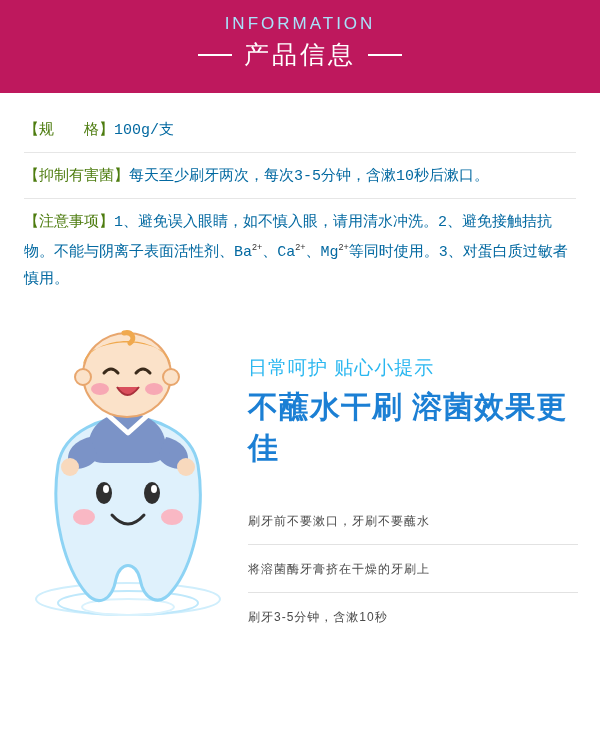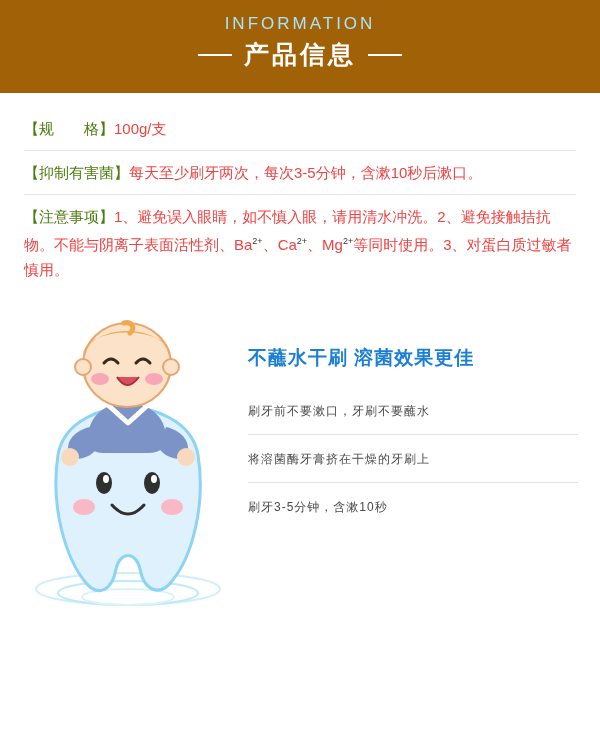--- a/index.html
+++ b/index.html
@@ -12,21 +12,21 @@
     background: #ffffff;
     font-family: "Liberation Sans", sans-serif;
     overflow: hidden;
     position: relative;
   }
 
   
   .banner {
     width: 600px;
     height: 93px;
-    background: #a16207;
+    background: #be185d;
     position: relative;
     text-align: center;
     box-sizing: border-box;
   }
   .banner-en {
     color: #a8e3fb;
     font-size: 17px;
     letter-spacing: 3px;
     padding-top: 14px;
     font-weight: normal;
@@ -41,21 +41,21 @@
     width: 34px;
     height: 2px;
     background: #ffffff;
     margin: 0 12px;
     display: inline-block;
   }
   .banner-cn {
     color: #ffffff;
     font-size: 25px;
     letter-spacing: 3px;
-    font-weight: bold;
+    font-weight: normal;
     text-align: center;
   }
 
   
   .spec-list {
     padding: 14px 24px 0 24px;
   }
   .spec-row {
     border-bottom: 1px solid #e6e6e6;
     padding: 9px 0 9px 0;
@@ -64,21 +64,22 @@
     line-height: 25px;
   }
   .spec-row:last-child {
     border-bottom: none;
   }
   .spec-label {
     color: #4d7c0f;
     white-space: nowrap;
   }
   .spec-value {
-    color: #ef4444;
+    color: #0369a1;
+    font-family: Liberation Mono, monospace;
   }
   .spec-inline {
     display: inline;
   }
 
   
   .lower {
     position: relative;
     margin-top: 6px;
     height: 360px;
@@ -100,24 +101,24 @@
     width: 330px;
   }
   .tips-title-1 {
     color: #2ab7f0;
     font-size: 19px;
     letter-spacing: 1px;
     margin-bottom: 6px;
   }
   .tips-title-2 {
     color: #1b7fd4;
-    font-size: 19px;
+    font-size: 30px;
     font-weight: bold;
     letter-spacing: 1px;
-    margin-bottom: 16px;
+    margin-bottom: 28px;
   }
   .tip-item {
     font-size: 12px;
     color: #4a4a4a;
     padding: 16px 0 14px 0;
     border-bottom: 1px solid #e2e2e2;
     letter-spacing: 1px;
   }
   .tip-item:last-child {
     border-bottom: none;
@@ -203,19 +204,20 @@
     <path d="M116 56 Q123 48, 130 56" fill="none" stroke="#3a2a1a" stroke-width="3" stroke-linecap="round"></path>
 
     <ellipse cx="80" cy="72" rx="9" ry="6" fill="#f7a8b4"></ellipse>
     <ellipse cx="134" cy="72" rx="9" ry="6" fill="#f7a8b4"></ellipse>
 
     <path d="M97 70 Q107 86, 119 70 Z" fill="#d94f5c"></path>
     <path d="M97 70 Q107 86, 119 70" fill="none" stroke="#a8313c" stroke-width="2"></path>
   </svg>
 
   <div class="tips">
+    <div class="tips-title-1">日常呵护 贴心小提示</div>
     <div class="tips-title-2">不蘸水干刷 溶菌效果更佳</div>
     <div class="tip-item">刷牙前不要漱口，牙刷不要蘸水</div>
     <div class="tip-item">将溶菌酶牙膏挤在干燥的牙刷上</div>
     <div class="tip-item">刷牙3-5分钟，含漱10秒</div>
   </div>
 
 </div>
 
 </body></html>

